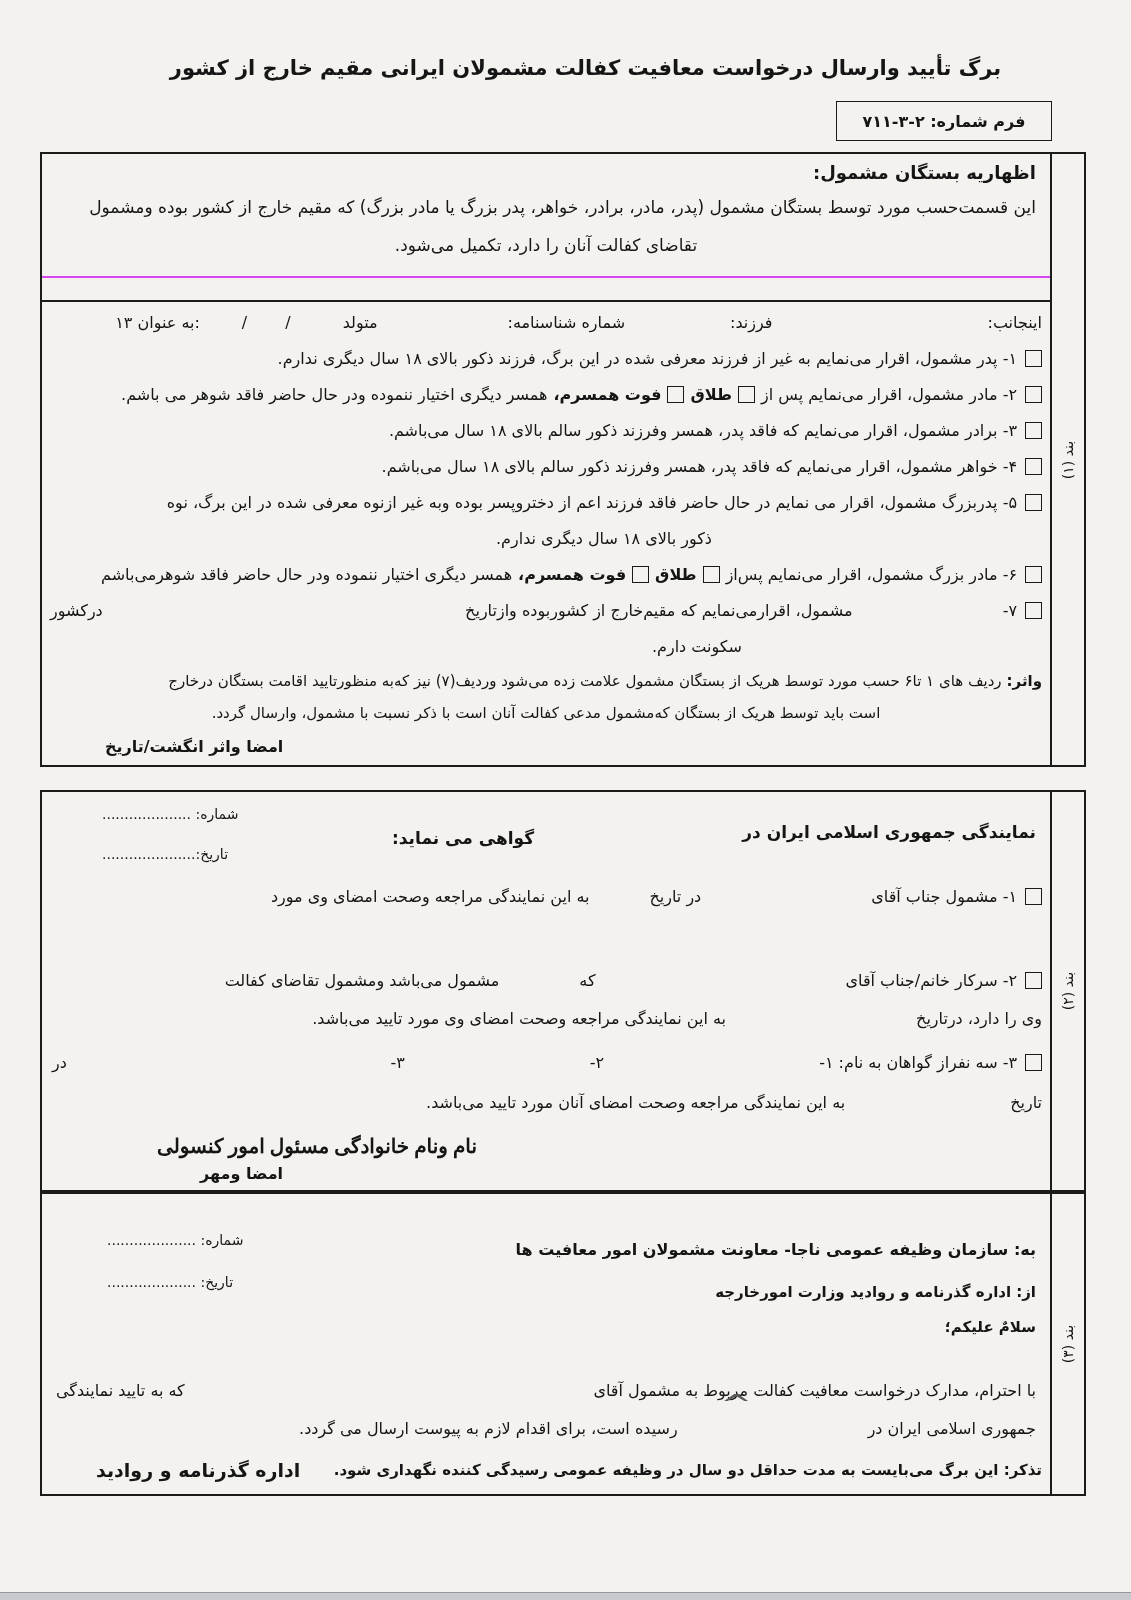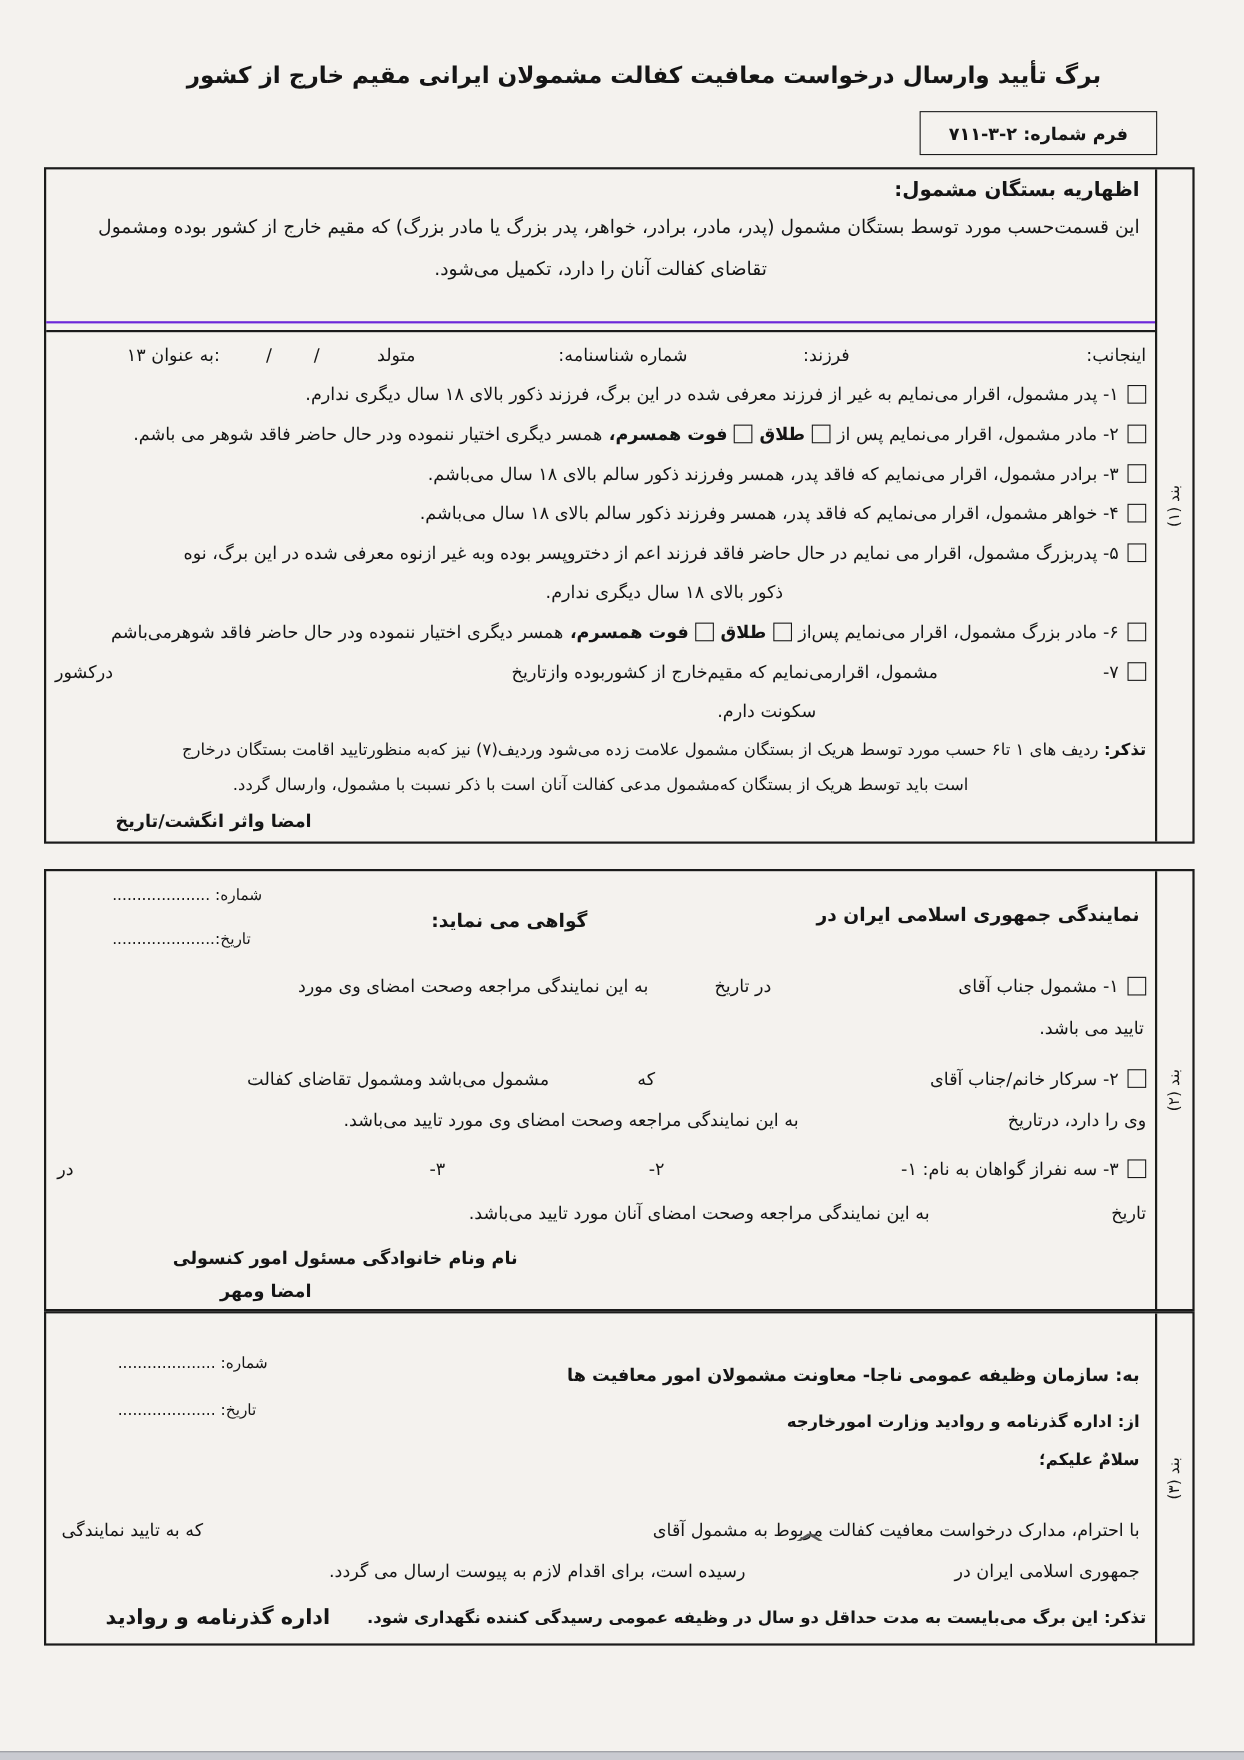--- a/index.html
+++ b/index.html
@@ -18,21 +18,21 @@
      font-size:21px; font-weight:bold; direction:rtl;}
   .form-no-box{left:836px; top:101px; width:214px; height:38px; border-width:1.5px;
      display:flex; align-items:center; justify-content:center; font-size:16px; font-weight:bold; direction:rtl;}
   
   .section{left:40px; width:1042px;}
   .band{position:absolute; top:0; bottom:0; right:0; width:32px; border-right:0; border-left:2px solid #1b1b1b;
      display:flex; align-items:center; justify-content:center;}
   .band span{transform:rotate(-90deg); white-space:nowrap; font-size:14px; direction:rtl;}
   .content{position:absolute; top:0; bottom:0; left:0; right:34px;}
   
-  .decl{position:absolute; top:0; left:0; right:0; height:140px; border-bottom:2px solid #6d28d9; direction:rtl; padding:8px 14px 0 14px; box-sizing:border-box;}
+  .decl{position:absolute; top:0; left:0; right:0; height:124px; border-bottom:2px solid #d946ef; direction:rtl; padding:8px 14px 0 14px; box-sizing:border-box;}
   .decl-title{font-weight:bold; font-size:18px; margin-bottom:14px;}
   .decl-line1{font-size:17px;}
   .decl-line2{font-size:17px; text-align:center; margin-top:18px;}
   .items{position:absolute; top:146px; left:0; right:0; bottom:0; border-top:2px solid #1b1b1b; padding:2px 8px 0 8px; box-sizing:border-box;}
   .row{display:flex; direction:rtl; align-items:center; height:36px; font-size:16px;}
   .sp{flex:none; display:inline-block;}
   .cb{flex:none; width:15px; height:15px; border:1.6px solid #1a1a1a; display:inline-block; margin-left:8px; background:transparent;}
   .cb.inline{margin:0 6px;}
   .cont{direction:rtl;}
   
@@ -131,21 +131,21 @@
           <span class="sp" style="width:150px"></span>
           <span>مشمول، اقرارمی‌نمایم که مقیم‌خارج از کشوربوده وازتاریخ</span>
           <span style="margin-left:auto" class="sp"></span>
           <span>درکشور</span>
         </div>
         <div class="row cont" style="padding-right:300px">
           <span>سکونت دارم.</span>
         </div>
 
         <div class="row" style="height:34px; font-size:15px;">
-          <span class="b">تذکر:</span>
+          <span class="b">واثر:</span>
           <span class="sp" style="width:5px"></span>
           <span>ردیف های ۱ تا۶ حسب مورد توسط هریک از بستگان مشمول علامت زده می‌شود وردیف(۷) نیز که‌به منظورتایید اقامت بستگان درخارج</span>
         </div>
         <div class="row" style="height:30px; font-size:15px; justify-content:center;">
           <span>است باید توسط هریک از بستگان که‌مشمول مدعی کفالت آنان است با ذکر نسبت با مشمول، وارسال گردد.</span>
         </div>
 
         <div class="row b leftline" style="height:36px; direction:ltr; padding-left:55px;">
           <span>امضا واثر انگشت/تاریخ</span>
         </div>
@@ -164,23 +164,20 @@
       <div class="abs dots" style="top:14px; left:60px;">شماره: ....................</div>
       <div class="abs dots" style="top:54px; left:60px;">تاریخ:.....................</div>
 
       <div class="row" style="position:absolute; top:86px; left:10px; right:8px;">
         <span class="cb"></span>
         <span>۱- مشمول جناب آقای</span>
         <span class="sp" style="width:170px"></span>
         <span>در تاریخ</span>
         <span class="sp" style="width:60px"></span>
         <span>به این نمایندگی مراجعه وصحت امضای وی مورد</span>
-      </div>
-      <div class="row" style="position:absolute; top:124px; left:10px; right:10px;">
-        <span>تایید می باشد.</span>
       </div>
 
       <div class="row" style="position:absolute; top:170px; left:10px; right:8px;">
         <span class="cb"></span>
         <span>۲- سرکار خانم/جناب آقای</span>
         <span class="sp" style="width:250px"></span>
         <span>که</span>
         <span class="sp" style="width:80px"></span>
         <span>مشمول می‌باشد ومشمول تقاضای کفالت</span>
       </div>
@@ -199,21 +196,21 @@
         <span>۳-</span>
         <span style="margin-left:auto" class="sp"></span>
         <span>در</span>
       </div>
       <div class="row" style="position:absolute; top:292px; left:10px; right:8px;">
         <span>تاریخ</span>
         <span class="sp" style="width:165px"></span>
         <span>به این نمایندگی مراجعه وصحت امضای آنان مورد تایید می‌باشد.</span>
       </div>
 
-      <div class="abs b" style="top:342px; left:115px; font-size:16px;">نام ونام خانوادگی مسئول امور کنسولی</div>
+      <div class="abs b" style="top:342px; left:115px; font-size:20px;font-family:Liberation Serif, serif;">نام ونام خانوادگی مسئول امور کنسولی</div>
       <div class="abs b" style="top:372px; left:158px; font-size:16px;">امضا ومهر</div>
     </div>
   </div>
 
   <div class="box section" style="top:1192px; height:300px;">
     <div class="band">
       <span>بند (۳)</span>
     </div>
     <div class="content">
       <div class="abs dots" style="top:38px; left:65px;">شماره: ....................</div>

